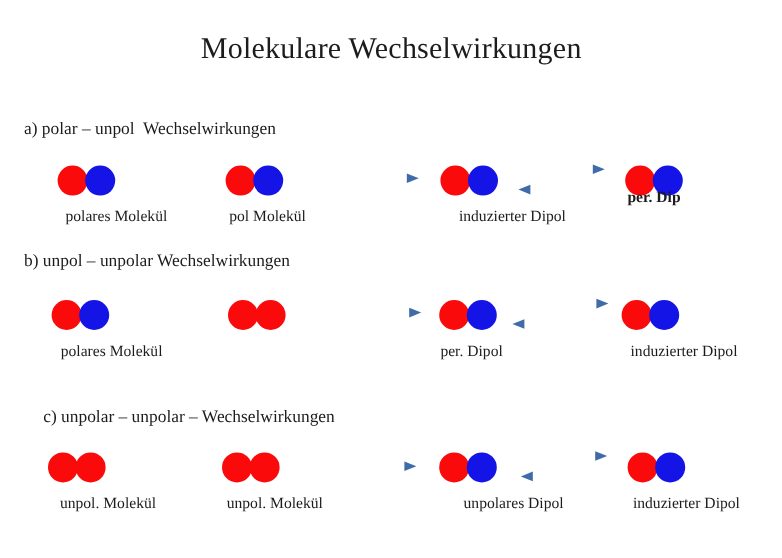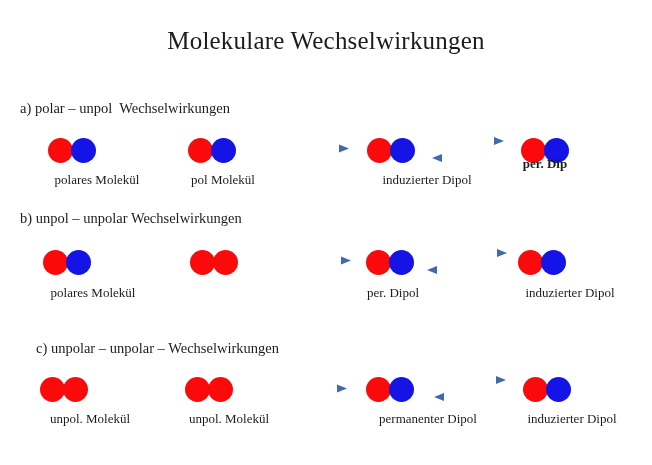--- a/index.html
+++ b/index.html
@@ -216,21 +216,21 @@
       </defs>
       <line x1="0" y1="5.5" x2="65" y2="5.5" stroke="url(#gC1)" stroke-width="1.6"></line>
       <polygon points="65,1.5 75,5.5 65,9.5" fill="#3f6ba8"></polygon>
     </svg>
   </div>
 
   <div class="mol" style="left:366px; top:377px; width:48px;">
     <span class="atom red left"></span>
     <span class="atom blue right"></span>
   </div>
-  <div class="label" style="left:428px; top:411px;">permanenter Dipol</div>
+  <div class="label" style="left:428px; top:411px;">unpolares Dipol</div>
 
   <div class="arrow" style="left:434px; top:375px;">
     <svg width="72" height="30" viewBox="0 0 72 30">
       <defs>
         <linearGradient id="gC2" x1="0" y1="0" x2="1" y2="0">
           <stop offset="0" stop-color="#9fb6d4"></stop>
           <stop offset="1" stop-color="#3f6ba8"></stop>
         </linearGradient>
         <linearGradient id="gC3" x1="1" y1="0" x2="0" y2="0">
           <stop offset="0" stop-color="#9fb6d4"></stop>

